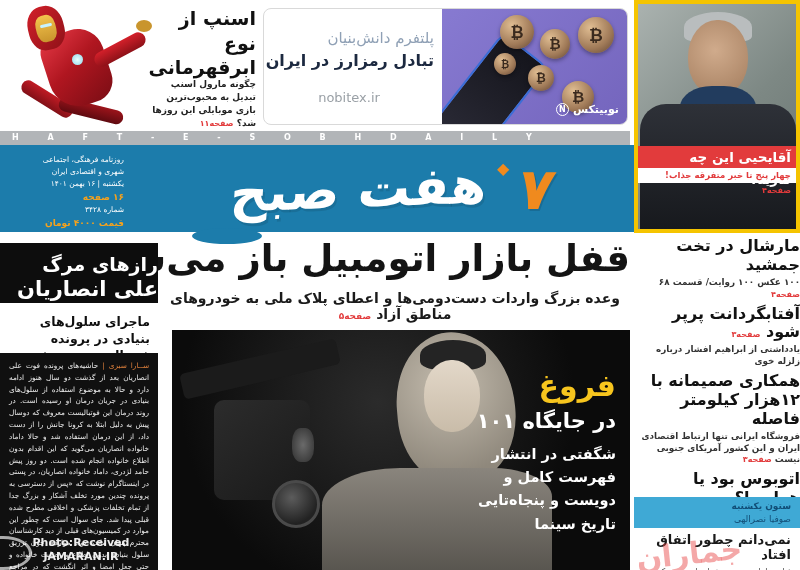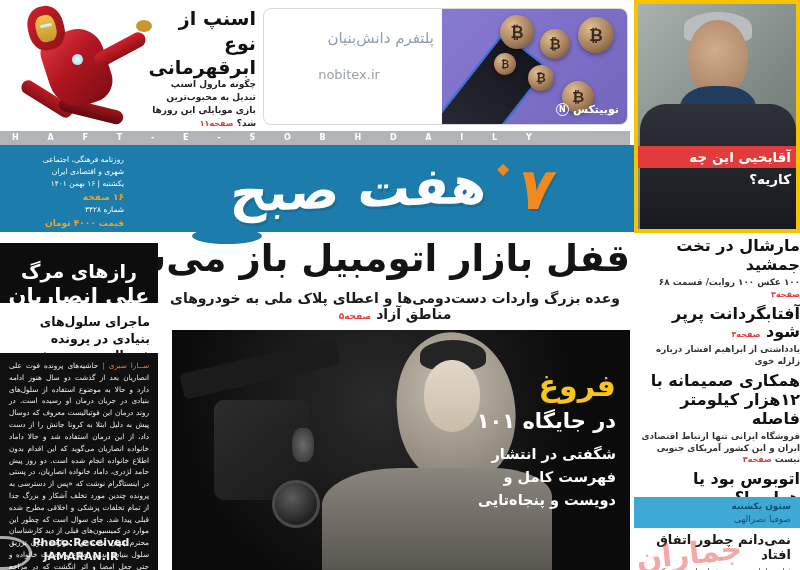--- a/index.html
+++ b/index.html
@@ -53,21 +53,21 @@
   .mh-diamond { color:#f08a1e; font-size:16px; align-self:flex-start; margin-top:14px; }
   .blue-swash { left:192px; top:228px; width:70px; height:16px; background:#1c7cab; border-radius:50%; }
 
   
   #lead { left:160px; top:238px; width:470px; text-align:center; direction:rtl; }
   .lead-h1 { font-size:37px; font-weight:bold; color:#141414; line-height:1.15; white-space:nowrap; }
   .lead-sub { margin-top:9px; font-size:14px; font-weight:bold; color:#1b1b1b; }
   .lead-sub .pref { font-size:9px; }
 
   
-  .lc-title { left:0; top:243px; width:158px; height:60px; background:#0d0d0d; color:#fff; text-align:center; padding-top:17px; direction:rtl; }
+  .lc-title { left:0; top:243px; width:158px; height:60px; background:#0d0d0d; color:#fff; padding-top:10px; direction:rtl; }
   .lc-t1 { font-size:19px; font-weight:bold; line-height:1.2; }
   .lc-t2 { font-size:21px; font-weight:bold; color:#ffffff; line-height:1.25; }
   .lc-sub { left:0; top:311px; width:158px; height:42px; background:#fff; color:#0f0f0f; font-size:12.5px; font-weight:bold; text-align:right; direction:rtl; padding:3px 8px 0 4px; line-height:1.35; }
   .lc-body { left:0; top:353px; width:158px; height:217px; background:#101010; color:#ececec; padding:7px 9px; font-size:7.3px; line-height:1.62; text-align:justify; direction:rtl; overflow:hidden; }
   .lc-byline { color:#e0813c; font-weight:normal; }
   .lc-wm { left:6px; top:536px; width:150px; text-align:center; color:rgba(255,255,255,.92); font-weight:bold; font-size:11px; line-height:1.3; z-index:5; }
   .lc-wm-circle { left:-26px; top:536px; width:58px; height:34px; border:3px solid rgba(255,255,255,.65); border-radius:50%; z-index:5; }
 
   
   #feature { left:172px; top:330px; width:458px; height:240px; background:radial-gradient(circle at 45% 30%,#2b2b2b,#0b0b0b 65%); overflow:hidden;padding-left:40px; }
@@ -130,20 +130,21 @@
   </div>
   <div class="abs snapp-body rtl">
     <span>چگونه مارول اسنپ تبدیل به محبوب‌ترین بازی موبایلی این روزها شد؟</span>
     <span class="pref">صفحه۱۱</span>
   </div>
 </div>
 
 <div class="abs" id="ad-nobitex">
   <div class="nb-text rtl">
     <div class="nb-l1">پلتفرم دانش‌بنیان</div>
+    <div class="nb-l2">تبادل رمزارز در ایران</div>
     <div class="nb-url">nobitex.ir</div>
   </div>
   <div class="nb-img">
     <div class="nb-phone"></div>
     <div class="coin" style="left:58px;top:6px;width:34px;height:34px;font-size:16px;">₿</div>
     <div class="coin" style="left:98px;top:20px;width:30px;height:30px;font-size:14px;">₿</div>
     <div class="coin" style="left:136px;top:8px;width:36px;height:36px;font-size:17px;">₿</div>
     <div class="coin" style="left:86px;top:56px;width:26px;height:26px;font-size:12px;">₿</div>
     <div class="coin" style="left:120px;top:72px;width:32px;height:32px;font-size:15px;">₿</div>
     <div class="coin" style="left:52px;top:44px;width:22px;height:22px;font-size:10px;">₿</div>
@@ -206,30 +207,35 @@
   <div class="ft-p ft-hair"></div>
   <div class="ft-p ft-face"></div>
   <div class="ft-p ft-coat"></div>
   <div class="ft-text">
     <div class="ft-title">فروغ</div>
     <div class="ft-rank">در جایگاه ۱۰۱</div>
     <div class="ft-lines">
       <div>شگفتی در انتشار</div>
       <div>فهرست کامل و</div>
       <div>دویست و پنجاه‌تایی</div>
+      <div>تاریخ سینما</div>
     </div>
   </div>
 </div>
 
 <div class="abs" id="photo-y">
   <div class="py-p py-hair"></div>
   <div class="py-p py-head"></div>
   <div class="py-p py-scarf"></div>
   <div class="py-p py-jacket"></div>
   <div class="py-red">آقایحیی این چه کاریه؟</div>
+  <div class="py-white">
+    <span>چهار پنج تا خبر متفرقه جذاب!</span>
+    <span class="pref">صفحه۴</span>
+  </div>
 </div>
 
 <div class="abs" id="right-col">
   <div class="rc-item">
     <div class="rc-title">مارشال در تخت جمشید</div>
     <div class="rc-sub"><span>۱۰۰ عکس ۱۰۰ روایت/ قسمت ۶۸</span> <span class="pref">صفحه۴</span></div>
   </div>
   <div class="rc-item">
     <div class="rc-title"><span>آفتابگردانت پرپر شود</span> <span class="pref">صفحه۳</span></div>
     <div class="rc-sub">یادداشتی از ابراهیم افشار درباره زلزله خوی</div>

